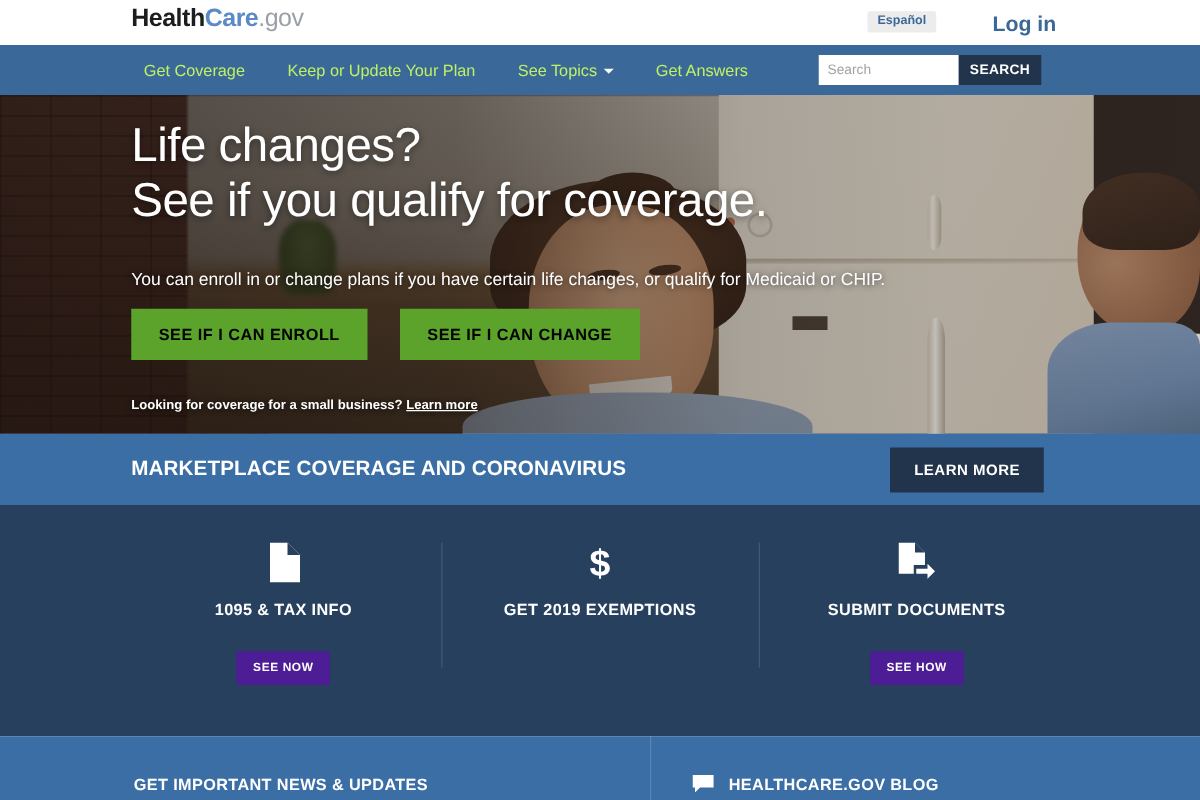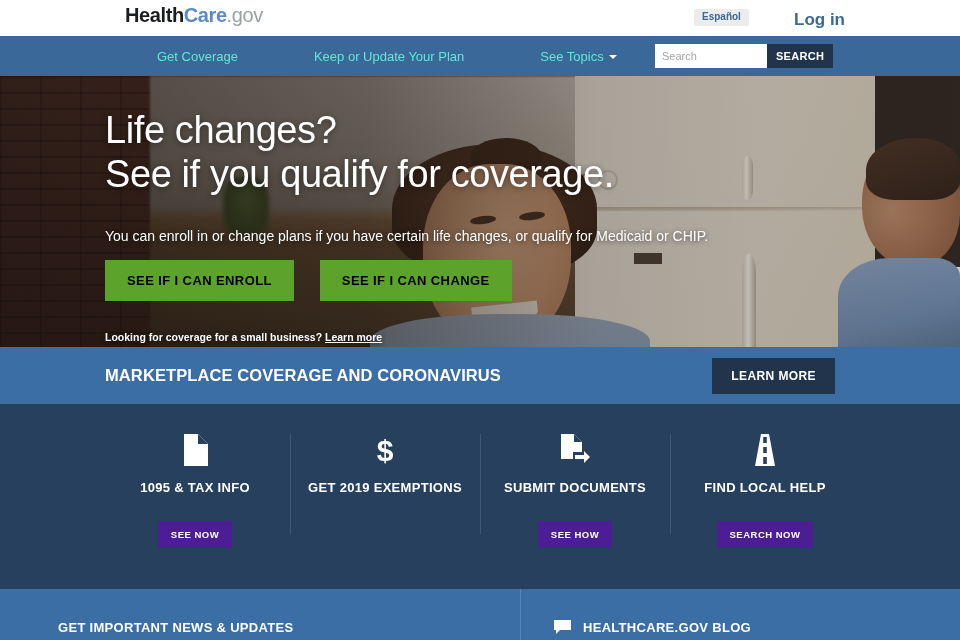--- a/index.html
+++ b/index.html
@@ -18,21 +18,20 @@
     align-items: center;
     position: relative;
   }
   .logo {
     position: absolute;
     left: 105px;
     top: 4px;
     font-size: 20px;
     letter-spacing: -0.4px;
     white-space: nowrap;
-    margin-left: 20px;
   }
   .logo .l-health { color: #1c1d1f; font-weight: bold; }
   .logo .l-care   { color: #5b8ac6; font-weight: bold; }
   .logo .l-gov    { color: #9aa0a6; font-weight: normal; }
 
   .espanol {
     position: absolute;
     left: 694px; top: 9px;
     background: #ececec;
     color: #3a6898;
@@ -60,28 +59,27 @@
     align-items: center;
     position: relative;
   }
   .nav-items {
     display: flex;
     align-items: center;
     margin-left: 115px;
     gap: 0;
   }
   .nav-item {
-    color: #5eead4;
+    color: #bef264;
     font-size: 13px;
     padding: 0 17px 0 0;
     margin-right: 17px;
     white-space: nowrap;
     text-decoration: none;
     line-height: 1;
-    margin-left: 42px;
   }
   .nav-item .caret {
     display: inline-block;
     margin-left: 5px;
     width: 0; height: 0;
     border-left: 4px solid transparent;
     border-right: 4px solid transparent;
     border-top: 4px solid #ffffff;
     vertical-align: middle;
   }
@@ -244,21 +242,21 @@
   .hero-scrim {
     position: absolute; inset: 0;
     background: linear-gradient(90deg,
       rgba(25,18,14,0.72) 0%,
       rgba(30,22,17,0.58) 38%,
       rgba(35,28,22,0.34) 62%,
       rgba(40,34,28,0.18) 100%);
   }
   .hero-content {
     position: absolute;
-    left: 105px; top: 32px;
+    left: 105px; top: 19px;
     z-index: 5;
   }
   .hero-h1 {
     color: #ffffff;
     font-size: 38px;
     font-weight: normal;
     line-height: 1.16;
     letter-spacing: -0.4px;
     text-shadow: 0 1px 6px rgba(0,0,0,0.45);
   }
@@ -377,21 +375,21 @@
     position: relative;
   }
   .footer::after {
     content: "";
     position: absolute;
     left: 520px; top: 0; bottom: 0;
     width: 1px;
     background: rgba(255,255,255,0.16);
   }
   .foot-col { display: flex; align-items: flex-end; padding-bottom: 5px; }
-  .foot-col-1 { width: 520px; padding-left: 58px; }
+  .foot-col-1 { width: 520px; padding-left: 107px; }
   .foot-col-2 { flex: 1; padding-left: 34px; }
   .foot-title {
     color: #ffffff;
     font-size: 13px;
     font-weight: bold;
     letter-spacing: 0.3px;
     white-space: nowrap;
   }
   .foot-icon {
     display: inline-flex;
@@ -504,32 +502,20 @@
         <svg width="30" height="32" viewBox="0 0 30 32" fill="#fff">
           <path d="M1 0h13l8 8v10h-9v7H1z"></path>
           <path d="M14 0l8 8h-8z" fill="#27405e"></path>
           <path d="M15 21h9v-4l6 6-6 6v-4h-9z"></path>
         </svg>
       </div>
       <div class="ql-label">SUBMIT DOCUMENTS</div>
       <button class="ql-btn">SEE HOW</button>
     </div>
 
-    <div class="ql-col">
-      <div class="ql-icon">
-        <svg width="30" height="32" viewBox="0 0 30 32" fill="#fff">
-          <path d="M11 0h8l6 32H5z"></path>
-          <rect x="13.2" y="3" width="3.6" height="6" fill="#27405e"></rect>
-          <rect x="13.2" y="13" width="3.6" height="6" fill="#27405e"></rect>
-          <rect x="13.2" y="23" width="3.6" height="7" fill="#27405e"></rect>
-        </svg>
-      </div>
-      <div class="ql-label">FIND LOCAL HELP</div>
-      <button class="ql-btn">SEARCH NOW</button>
-    </div>
 
   </div>
 </div>
 
 <div class="footer">
   <div class="foot-col foot-col-1">
     <div class="foot-title">GET IMPORTANT NEWS &amp; UPDATES</div>
   </div>
   <div class="foot-col foot-col-2">
     <span class="foot-icon">

